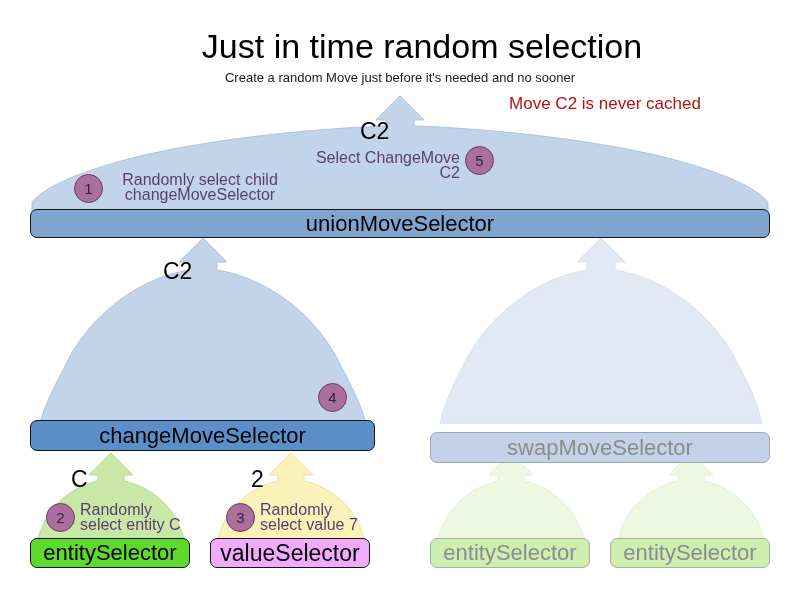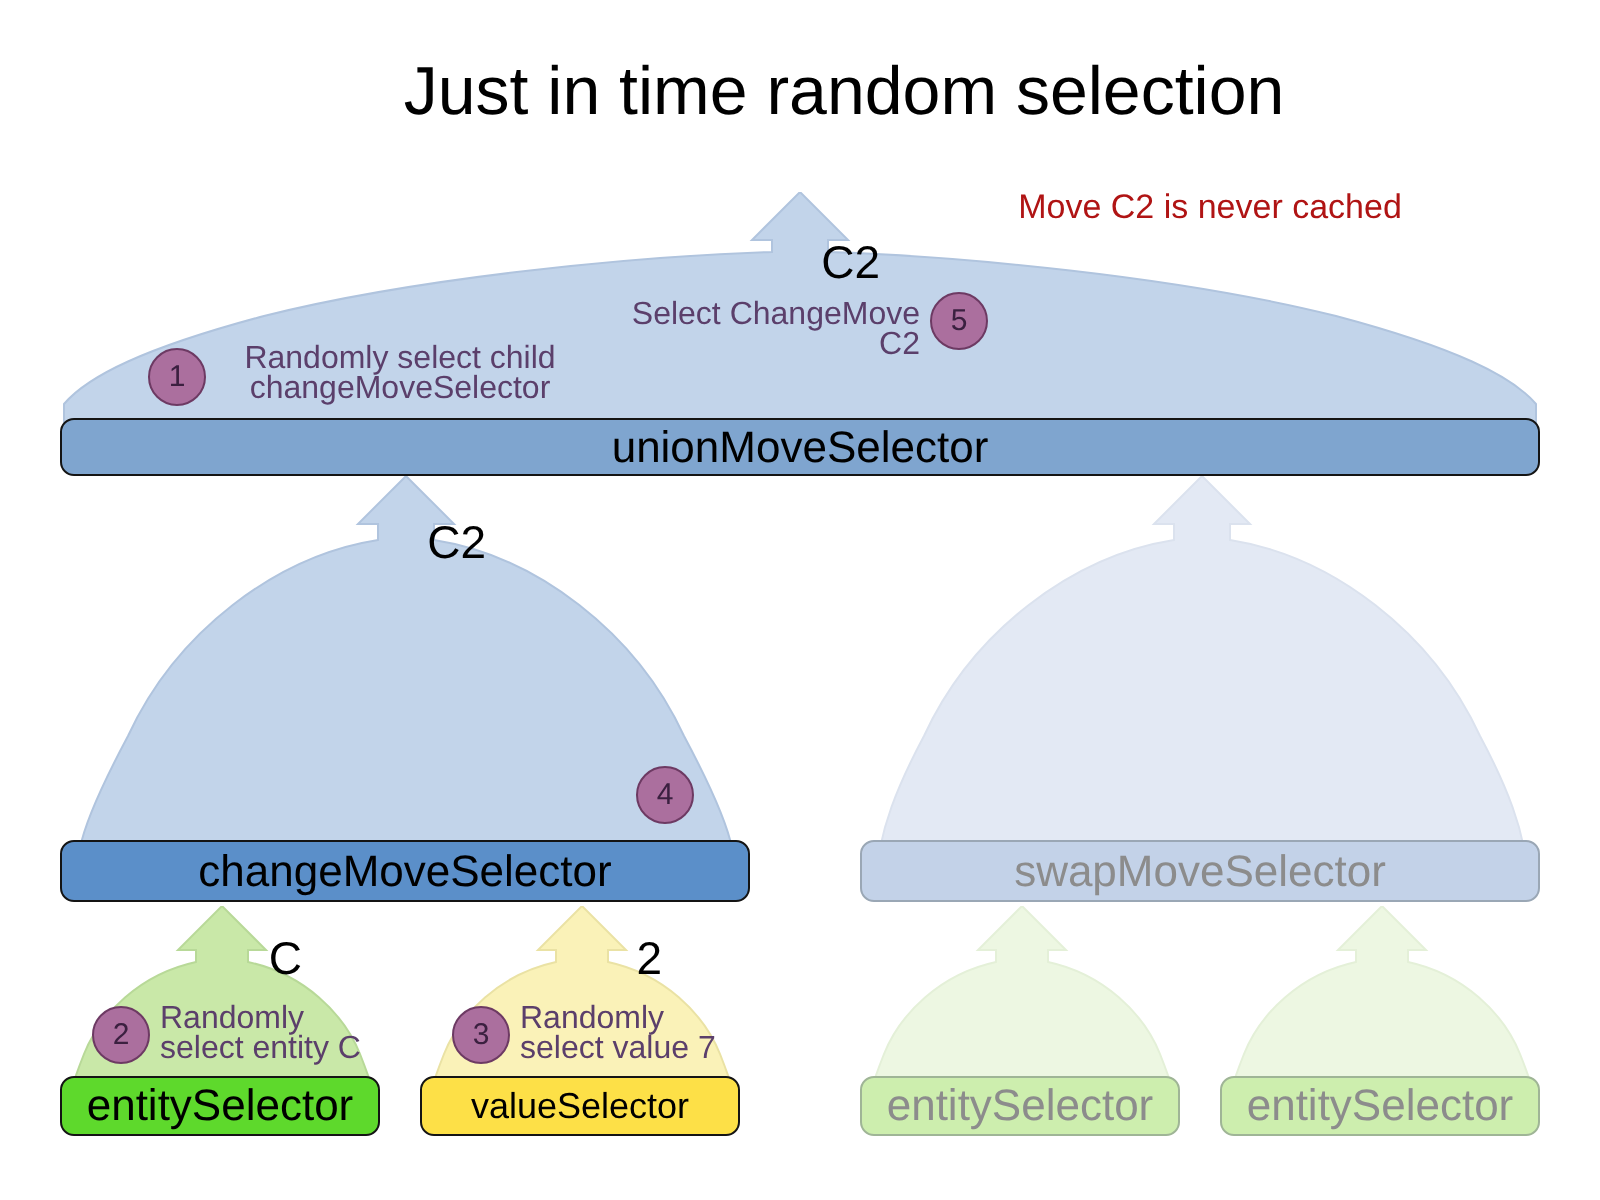--- a/index.html
+++ b/index.html
@@ -58,46 +58,47 @@
     background:#5b8fc9;
     border:1.6px solid #141414;
     color:#000000;
     font-size:22px;
   }
   .bar-swap{
     background:#c3d2e8;
     border:1.3px solid #9aa7b5;
     color:#8c8c8c;
     font-size:22px;
+    margin-top:12px;
   }
   .bar-entity{
     background:#5ed92c;
     border:1.6px solid #141414;
     color:#000000;
     font-size:22px;
   }
   .bar-value{
-    background:#fde047;
-    border:1.6px solid #141414;
-    color:#000000;
-    font-size:18px;
+    background:#f0abfc;
+    border:1.6px solid #141414;
+    color:#000000;
+    font-size:23px;
   }
   .bar-faded-entity{
     background:#cdeeae;
     border:1.3px solid #9fb596;
     color:#8c8c8c;
     font-size:22px;
   }
 
   
   .flowlabel{
     position:absolute;
     font-size:23px;line-height:26px;
     color:#000000;
-    text-align:right;
+    text-align:left;
     z-index:4;
   }
   .note{
     position:absolute;
     font-size:16px;line-height:15px;
     color:#5b3f6b;
     z-index:4;
   }
   .note.right{text-align:right;}
   .note.left{text-align:left;}
@@ -113,20 +114,21 @@
     display:flex;align-items:center;justify-content:center;
     z-index:6;
   }
 </style>
 </head>
 <body>
 
 <div id="stage">
 
   <div class="title">Just in time random selection</div>
+  <div class="subtitle">Create a random Move just before it's needed and no sooner</div>
   <div class="warning">Move C2 is never cached</div>
 
   <svg class="hill" style="left:28px;top:96px;" width="744" height="116" viewBox="0 0 744 116">
     <path d="M 372 0 L 396 24 L 386 24 L 386 30
              C 450 32 560 42 640 62
              C 700 78 728 92 740 106
              L 740 116 L 4 116 L 4 106
              C 16 92 44 78 104 62
              C 184 42 294 32 358 30
              L 358 24 L 348 24 Z" fill="#c2d4ea" stroke="#b0c4de" stroke-width="1"></path>

